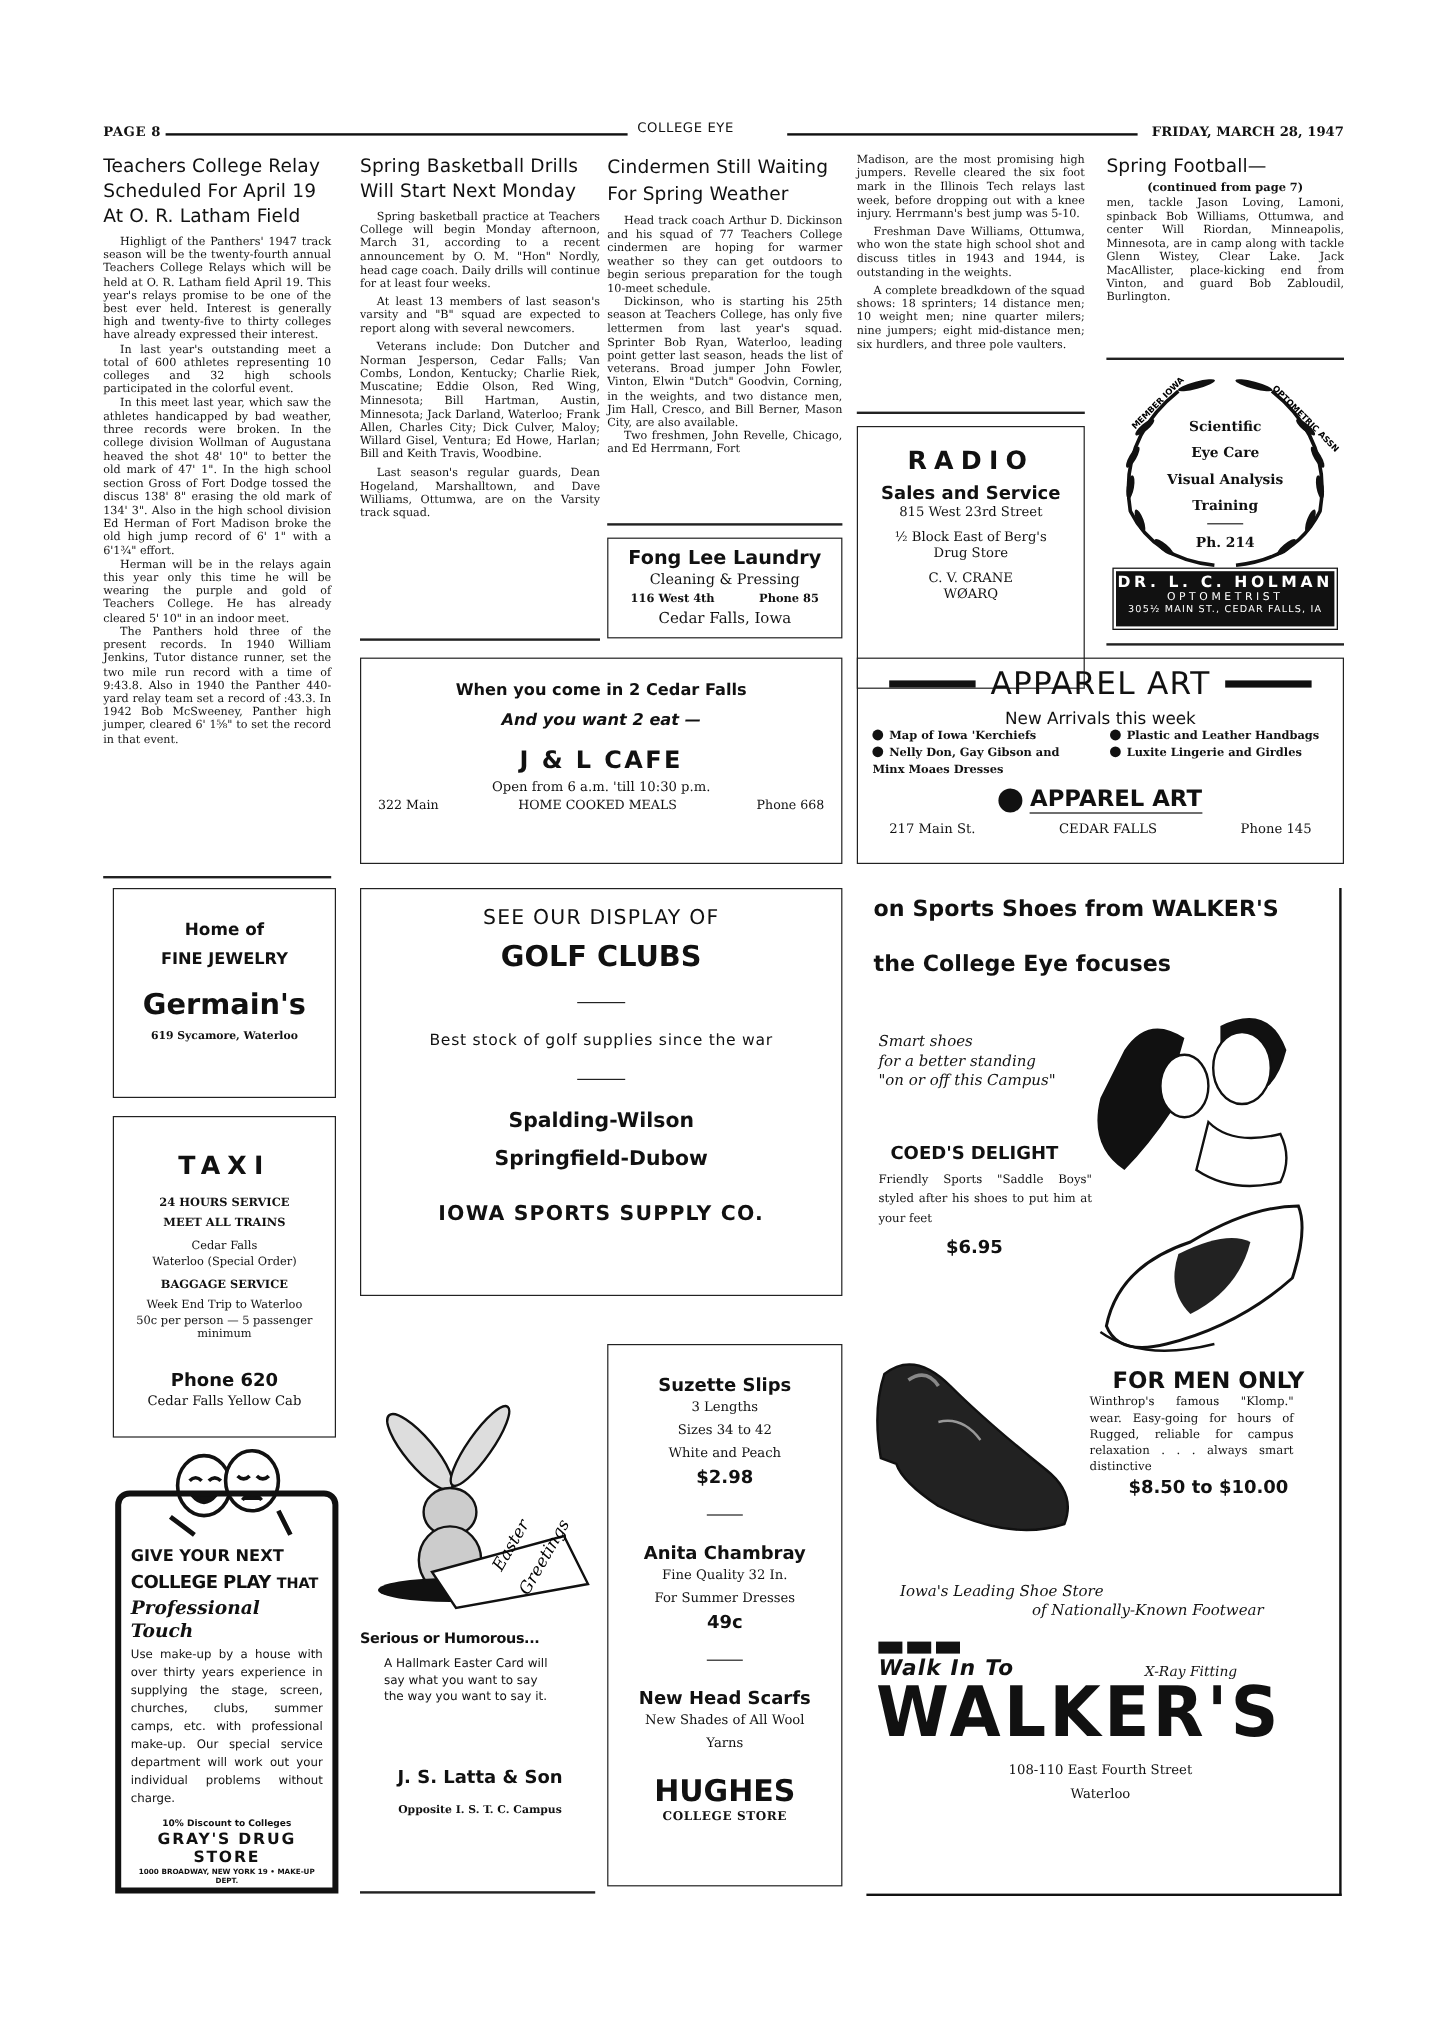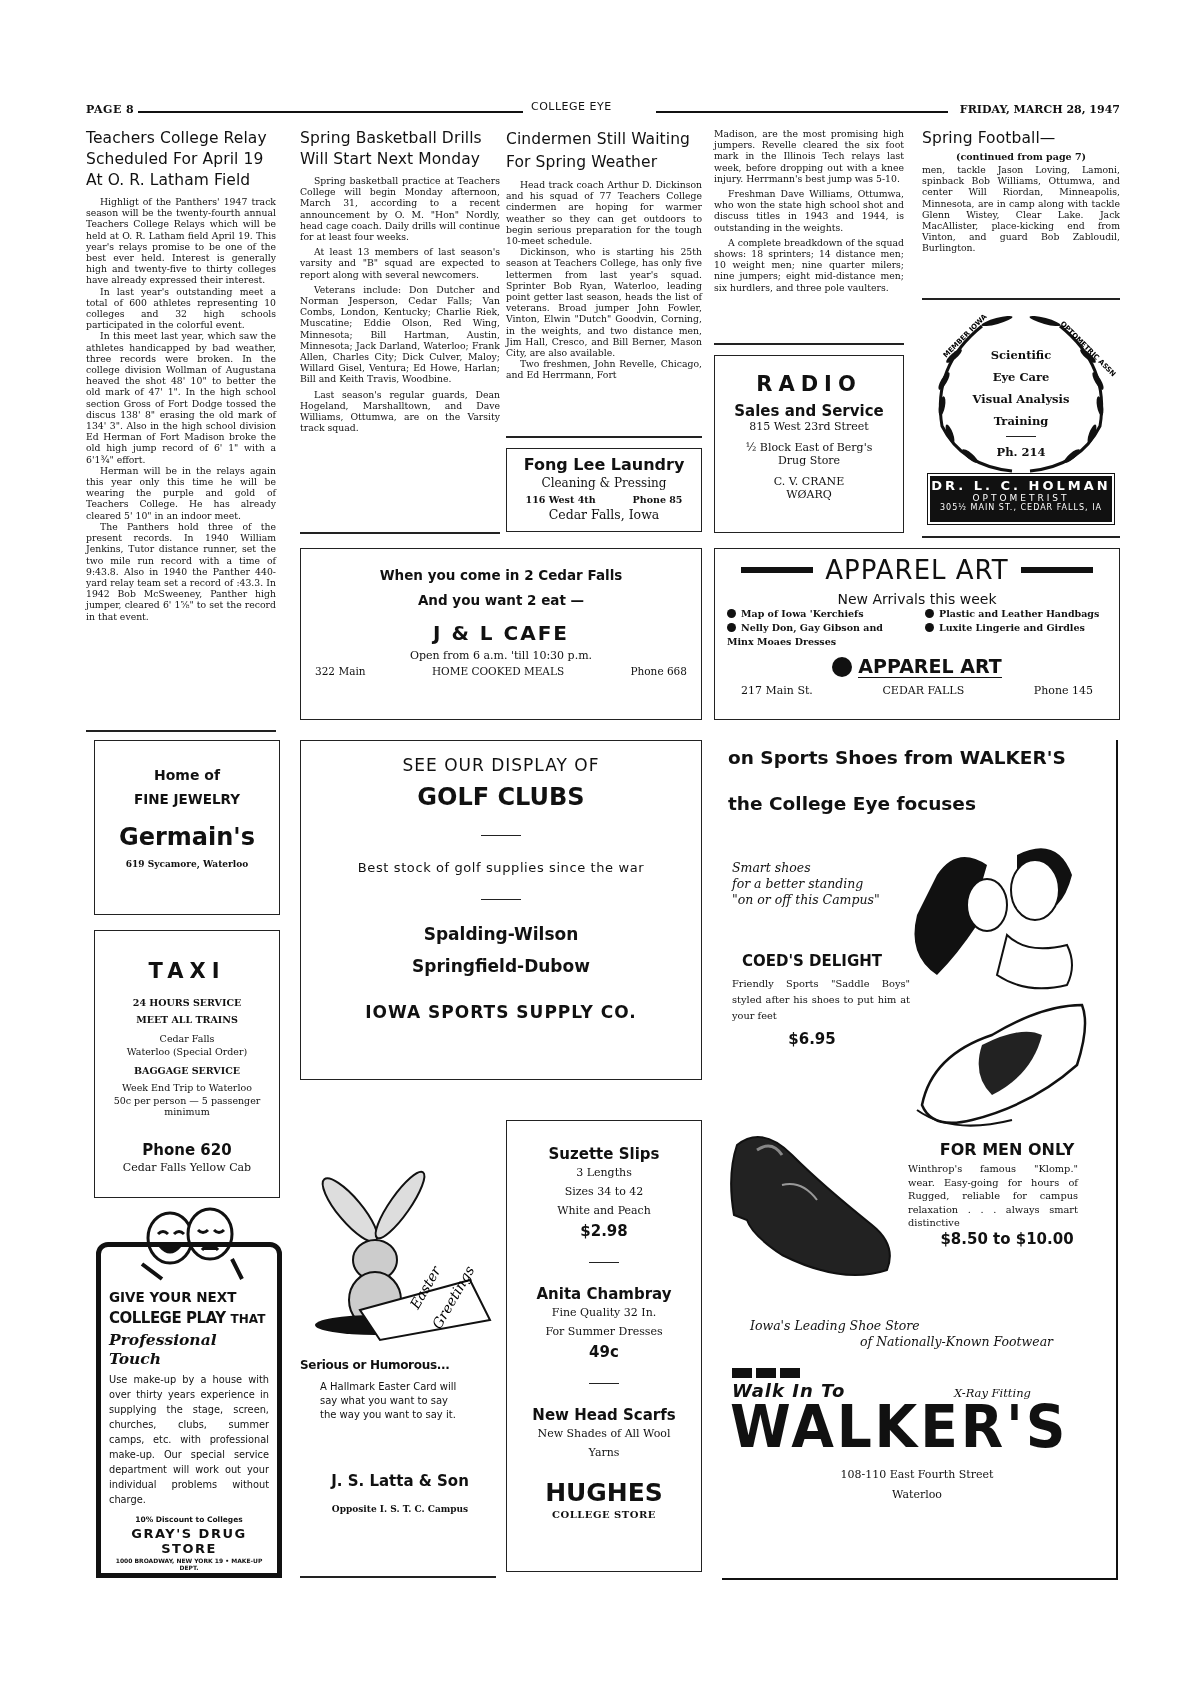--- a/index.html
+++ b/index.html
@@ -77,21 +77,21 @@
 
 <div class="abs" style="left:714px;top:128px;width:190px;">
   <div class="body">
     <p style="text-indent:0;">Madison, are the most promising high jumpers. Revelle cleared the six foot mark in the Illinois Tech relays last week, before dropping out with a knee injury. Herrmann's best jump was 5-10.</p>
     <p style="margin-top:4px;">Freshman Dave Williams, Ottumwa, who won the state high school shot and discuss titles in 1943 and 1944, is outstanding in the weights.</p>
     <p style="margin-top:4px;">A complete breadkdown of the squad shows: 18 sprinters; 14 distance men; 10 weight men; nine quarter milers; nine jumpers; eight mid-distance men; six hurdlers, and three pole vaulters.</p>
   </div>
 </div>
 <div class="abs hr" style="left:714px;top:343px;width:190px;"></div>
 
-<div class="box" style="left:714px;top:355px;width:190px;height:178px;padding-top:16px;">
+<div class="box" style="left:714px;top:355px;width:190px;height:219px;padding-top:16px;">
   <div class="sans b" style="font-size:21px;letter-spacing:6px;">RADIO</div>
   <div class="sans b" style="font-size:15px;margin-top:6px;">Sales and Service</div>
   <div style="font-size:11px;">815 West 23rd Street</div>
   <div style="font-size:11px;margin-top:8px;">½ Block East of Berg's</div>
   <div style="font-size:11px;">Drug Store</div>
   <div style="font-size:11px;margin-top:8px;">C. V. CRANE</div>
   <div style="font-size:11px;">WØARQ</div>
 </div>
 
 <div class="abs" style="left:922px;top:128px;width:198px;">
@@ -135,21 +135,21 @@
   <div class="abs c sans" style="left:6px;top:168px;width:186px;height:50px;background:#111;color:#fff;border:2px double #fff;outline:1.5px solid #111;box-sizing:border-box;padding-top:2px;">
     <div class="b" style="font-size:13px;letter-spacing:3px;">DR. L. C. HOLMAN</div>
     <div style="font-size:9px;letter-spacing:3px;">OPTOMETRIST</div>
     <div style="font-size:8px;letter-spacing:1px;">305½ MAIN ST., CEDAR FALLS, IA</div>
   </div>
 </div>
 <div class="abs hr" style="left:922px;top:536px;width:198px;"></div>
 
 <div class="box" style="left:300px;top:548px;width:402px;height:172px;padding-top:14px;">
   <div class="sans b" style="font-size:13.5px;line-height:25px;">When you come in  2 Cedar Falls</div>
-  <div class="sans b" style="font-size:13.5px;line-height:25px;">And you want  2 eat —</div>
+  <div class="sans b" style="font-size:13.5px;line-height:25px;font-style:italic;">And you want  2 eat —</div>
   <div class="sans b" style="font-size:20px;margin-top:8px;letter-spacing:2px;">J &amp; L CAFE</div>
   <div style="font-size:11px;margin-top:4px;">Open from 6 a.m. 'till 10:30 p.m.</div>
   <div style="font-size:10.5px;margin-top:3px;display:flex;justify-content:space-between;padding:0 14px;">
     <span>322 Main</span>
     <span>HOME COOKED MEALS</span>
     <span>Phone 668</span>
   </div>
 </div>
 
 <div class="box" style="left:714px;top:548px;width:406px;height:172px;padding-top:6px;">
@@ -299,21 +299,21 @@
     <path d="M5,115 Q40,140 100,125" fill="none" stroke="#111" stroke-width="2"></path>
   </svg>
   <div class="abs sans b c" style="left:0;top:212px;width:180px;font-size:15px;">COED'S DELIGHT</div>
   <div class="abs" style="left:10px;top:236px;width:178px;font-size:9.8px;line-height:16px;text-align:justify;">Friendly Sports "Saddle Boys" styled after his shoes to put him at your feet</div>
   <div class="abs sans b c" style="left:0;top:290px;width:180px;font-size:15px;">$6.95</div>
   <svg class="abs" style="left:0;top:385px;" width="180" height="160" viewBox="0 0 180 160">
     <path d="M15,20 Q40,0 70,30 Q100,60 150,100 Q175,120 165,145 Q120,160 60,130 Q30,110 25,95 L12,90 Q5,50 15,20 Z" fill="#222" stroke="#111" stroke-width="2"></path>
     <path d="M35,25 Q50,15 60,30" stroke="#888" stroke-width="3" fill="none"></path>
     <path d="M60,60 Q80,55 95,75" stroke="#999" stroke-width="2" fill="none"></path>
   </svg>
-  <div class="abs sans b c" style="left:180px;top:400px;width:210px;font-size:16px;">FOR MEN ONLY</div>
+  <div class="abs sans b c" style="left:180px;top:400px;width:210px;font-size:19px;">FOR MEN ONLY</div>
   <div class="abs" style="left:186px;top:422px;width:170px;font-size:9.8px;line-height:13.5px;text-align:justify;">Winthrop's famous "Klomp." wear. Easy-going for hours of Rugged, reliable for campus relaxation . . . always smart distinctive</div>
   <div class="abs sans b c" style="left:180px;top:490px;width:210px;font-size:15px;">$8.50 to $10.00</div>
   <div class="abs" style="left:28px;top:578px;font-style:italic;font-size:12.5px;">Iowa's Leading Shoe Store</div>
   <div class="abs" style="left:138px;top:594px;font-style:italic;font-size:12.5px;">of Nationally-Known Footwear</div>
   <div class="abs" style="left:10px;top:628px;display:flex;gap:4px;">
     <div style="width:20px;height:10px;background:#111;"></div>
     <div style="width:20px;height:10px;background:#111;"></div>
     <div style="width:20px;height:10px;background:#111;"></div>
   </div>
   <div class="abs sans b" style="left:10px;top:640px;font-style:italic;font-size:18px;letter-spacing:1px;">Walk In To</div>

